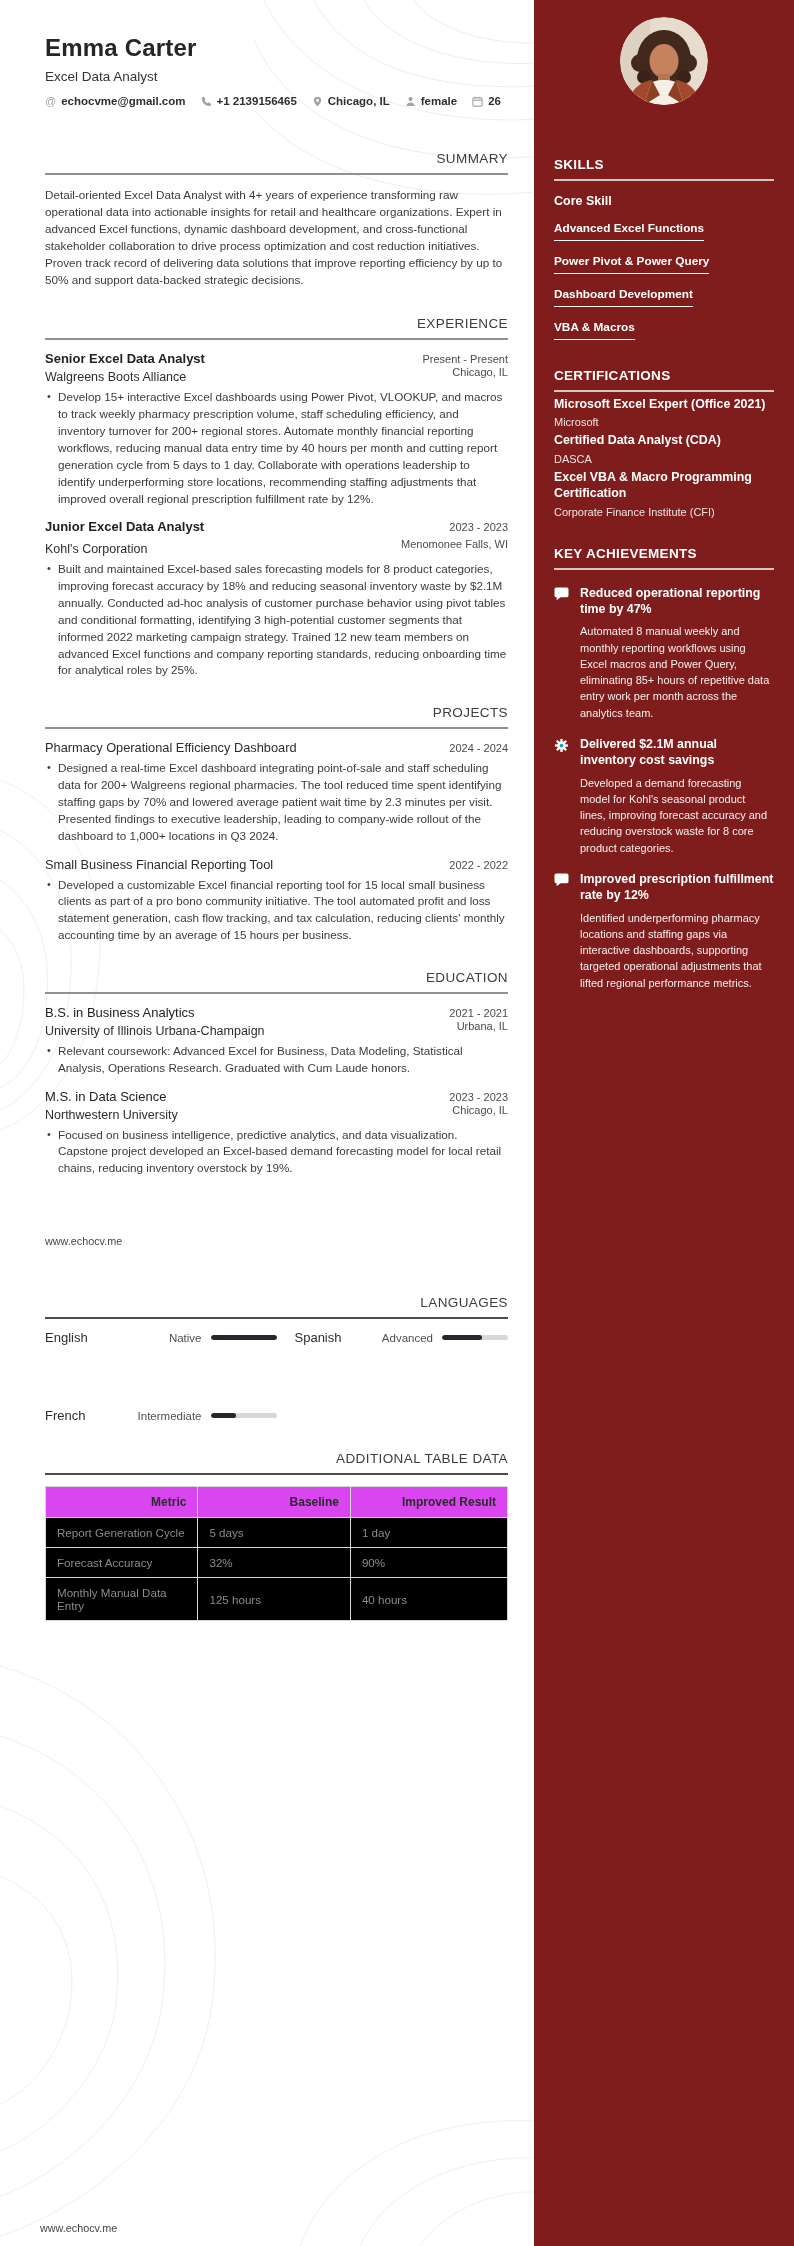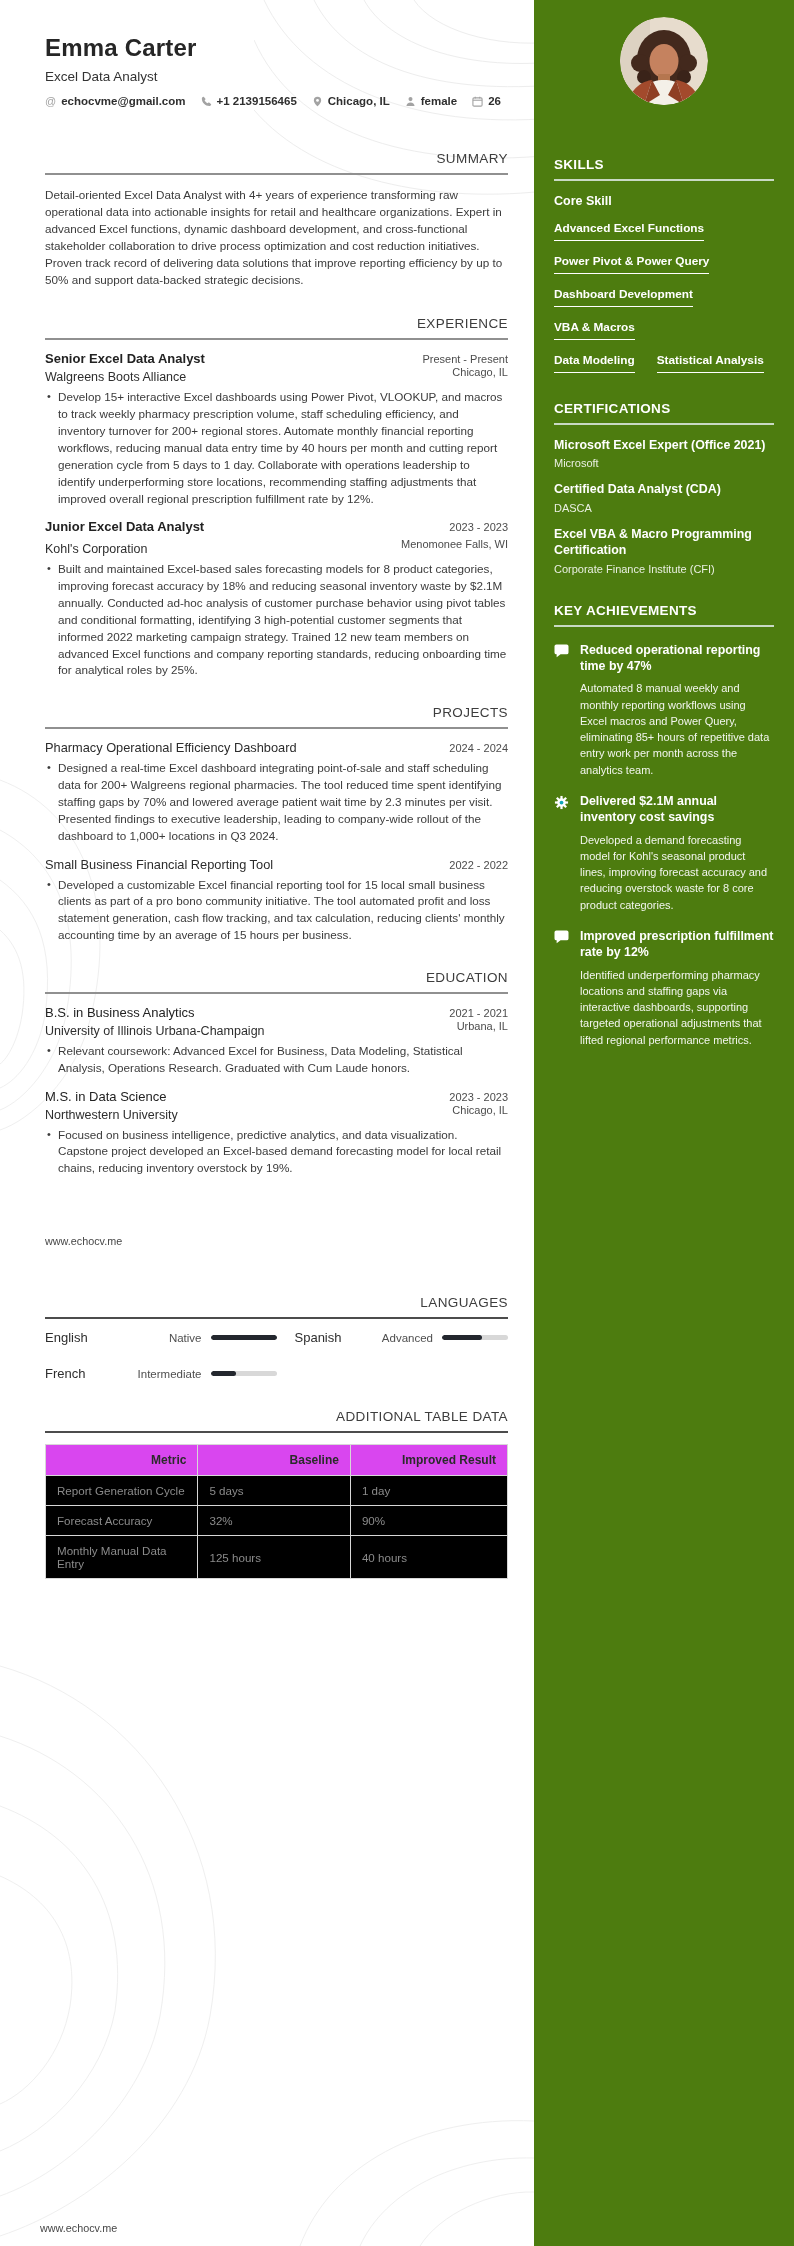--- a/index.html
+++ b/index.html
@@ -49,21 +49,21 @@
   
   .sidebar{position:absolute;right:0;top:0;width:260px;height:100%;box-sizing:border-box;
            padding:17px 20px 20px 20px;z-index:2;color:#fff;}
   .avatar-wrap{width:88px;height:88px;border-radius:50%;overflow:hidden;margin:0 auto;}
   .sb-head{font-size:13.5px;font-weight:700;color:#fff;letter-spacing:.3px;
            border-bottom:2px solid rgba(233,240,241,.8);padding-bottom:7px;}
   .skills-group{font-size:12.5px;font-weight:700;margin-top:13px;}
   .chip-row{display:flex;gap:22px;}
   .chip{display:inline-block;font-size:11.8px;font-weight:700;color:#fff;
         border-bottom:1.6px solid #fff;padding-bottom:5px;margin-top:13px;}
-  .cert{margin-top:12px;}
+  .cert{margin-top:4px;}
   .cert-name{font-size:12.4px;font-weight:700;line-height:1.32;}
   .cert-issuer{font-size:11px;color:rgba(255,255,255,.88);margin-top:4px;}
   .ach{display:flex;margin-top:15px;}
   .ach-ico{flex:none;width:16px;margin-right:10px;padding-top:2px;}
   .ach-title{font-size:12.4px;font-weight:700;line-height:1.32;}
   .ach-desc{font-size:11px;line-height:1.48;color:rgba(255,255,255,.93);margin-top:6px;}
   .mt26{margin-top:26px;} .mt28{margin-top:28px;} .mt44{margin-top:44px;}
   .mt48{margin-top:48px;} .mt24{margin-top:24px;} .mt52{margin-top:52px;}
 </style>
 </head>
@@ -260,21 +260,21 @@
             <span class="bar-fill" style="display: block; background-color: rgb(35, 39, 46); width: 100%;"></span>
           </span>
         </div>
         <div class="lang-cell second">
           <span class="lang-name">Spanish</span>
           <span class="lang-level">Advanced</span>
           <span class="bar-track" style="background-color: rgb(216, 216, 216);">
             <span class="bar-fill" style="display: block; background-color: rgb(35, 39, 46); width: 60%;"></span>
           </span>
         </div>
-        <div class="lang-cell" style="margin-bottom:4px;">
+        <div class="lang-cell" style="margin-bottom:4px;margin-top:42px;">
           <span class="lang-name">French</span>
           <span class="lang-level">Intermediate</span>
           <span class="bar-track" style="background-color: rgb(216, 216, 216);">
             <span class="bar-fill" style="display: block; background-color: rgb(35, 39, 46); width: 38%;"></span>
           </span>
         </div>
       </div>
     </section>
 
     <section class="mt24">
@@ -302,21 +302,21 @@
           <tr>
             <td style="max-width:150px;">Monthly Manual Data Entry</td>
             <td>125 hours</td>
             <td>40 hours</td>
           </tr>
         </tbody>
       </table>
     </section>
   </div>
 
-  <aside class="sidebar" style="background-color: #4d7c0f;">
+  <aside class="sidebar" style="background-color: #7f1d1d;">
 
     <div class="avatar-wrap">
       <svg width="88" height="88" viewBox="0 0 88 88">
         <defs>
             <clipPath id="avclip">
               <circle cx="44" cy="44" r="44"></circle>
             </clipPath>
           </defs>
         <g clip-path="url(#avclip)">
           <rect width="88" height="88" fill="#e7dccd"></rect>
@@ -337,24 +337,20 @@
       </svg>
     </div>
 
     <div class="mt52">
       <div class="sb-head">SKILLS</div>
       <div class="skills-group">Core Skill</div>
       <div><span class="chip">Advanced Excel Functions</span></div>
       <div><span class="chip">Power Pivot &amp; Power Query</span></div>
       <div><span class="chip">Dashboard Development</span></div>
       <div><span class="chip">VBA &amp; Macros</span></div>
-      <div class="chip-row">
-        <span class="chip">Data Modeling</span>
-        <span class="chip">Statistical Analysis</span>
-      </div>
     </div>
 
     <div class="mt28">
       <div class="sb-head">CERTIFICATIONS</div>
       <div class="cert">
         <div class="cert-name">Microsoft Excel Expert (Office 2021)</div>
         <div class="cert-issuer">Microsoft</div>
       </div>
       <div class="cert">
         <div class="cert-name">Certified Data Analyst (CDA)</div>

